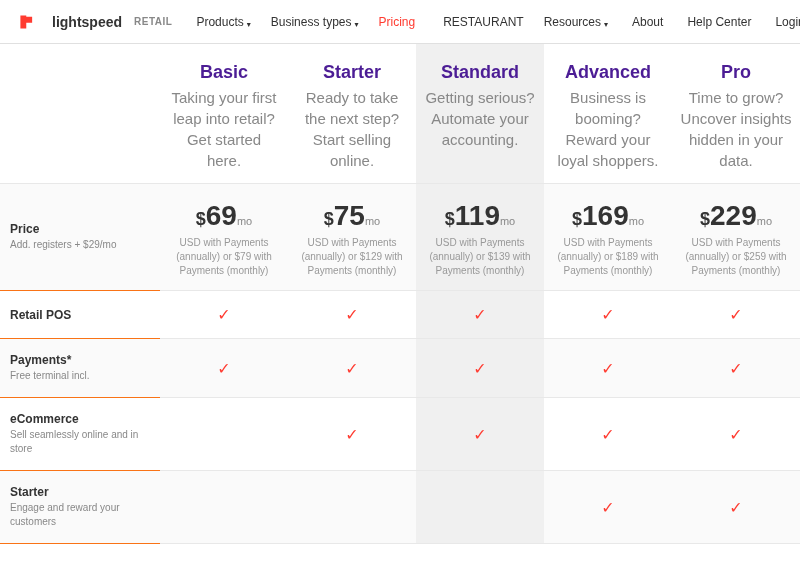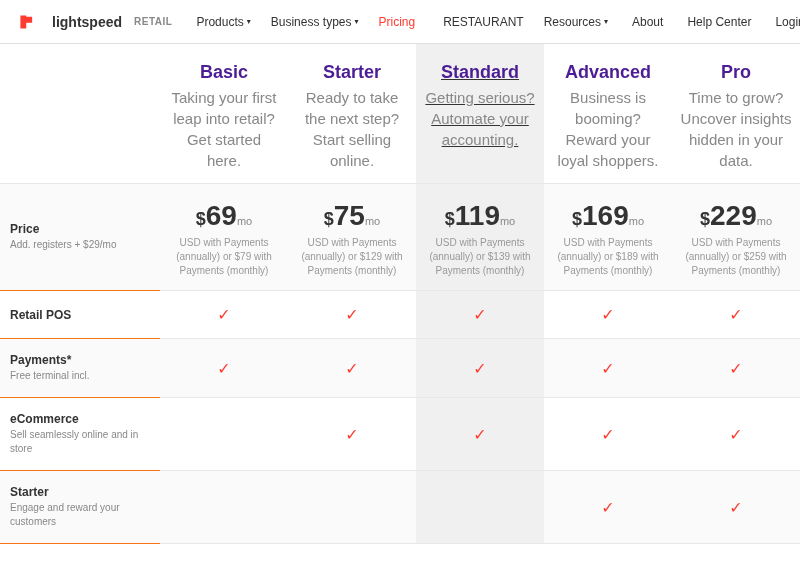--- a/index.html
+++ b/index.html
@@ -7,36 +7,36 @@
 
     
     nav {
       display: flex; align-items: center; height: 44px;
       border-bottom: 1px solid #e0e0e0; padding: 0 16px; gap: 0;
     }
     .nav-logo { display: flex; align-items: center; gap: 14px; margin-right: 12px; }
     .nav-logo-icon { width: 22px; height: 22px; }
     .nav-logo-text { font-size: 14px; font-weight: 600; color: #333; }
     .nav-tag { font-size: 10px; font-weight: 700; color: #888; letter-spacing: 0.05em; margin-right: 14px; }
-    .nav-item { font-size: 12px; color: #333; padding: 0 10px; cursor: pointer; display: flex; align-items: center; gap: 3px; white-space: nowrap; }
+    .nav-item { font-size: 12px; color: #333; padding: 0 10px; cursor: pointer; display: flex; align-items: flex-end; gap: 3px; white-space: nowrap; }
     .nav-item.highlight { color: #ff3b30; font-weight: 500; }
     .nav-divider { width: 1px; height: 20px; background: #ddd; margin: 0 4px; }
     .nav-right { margin-left: auto; display: flex; align-items: center; gap: 4px; }
     .nav-right .nav-item { font-size: 12px; }
     .chevron { font-size: 8px; }
 
     
     .pricing-container { width: 800px; overflow: hidden; }
     table { width: 100%; border-collapse: collapse; table-layout: fixed; }
     col.feature-col { width: 160px; }
     col.plan-col { width: 128px; }
 
     
     .plan-header { text-align: center; padding: 18px 8px 12px; vertical-align: top; border-bottom: 1px solid #e8e8e8; }
-    .plan-header.standard-col { background: #f5f5f5; text-decoration: underline; }
+    .plan-header.standard-col { background: #f5f5f5; }
     .plan-name { font-size: 18px; font-weight: 600; color: #4c1d95; margin-bottom: 4px; }
     .plan-tagline { font-size: 15px; color: #888; line-height: 1.4; }
 
     
     .price-cell { text-align: center; padding: 16px 6px 12px; vertical-align: top; border-bottom: 1px solid #e8e8e8; }
     .price-cell.standard-col { background: #f5f5f5; }
     .price-amount { font-size: 28px; font-weight: 700; color: #333; display: inline; }
     .price-dollar { font-size: 18px; font-weight: 700; }
     .price-mo { font-size: 11px; color: #888; margin-top: 32px; }
     .price-sub { font-size: 10px; color: #999; line-height: 1.4; margin-top: 4px; }

